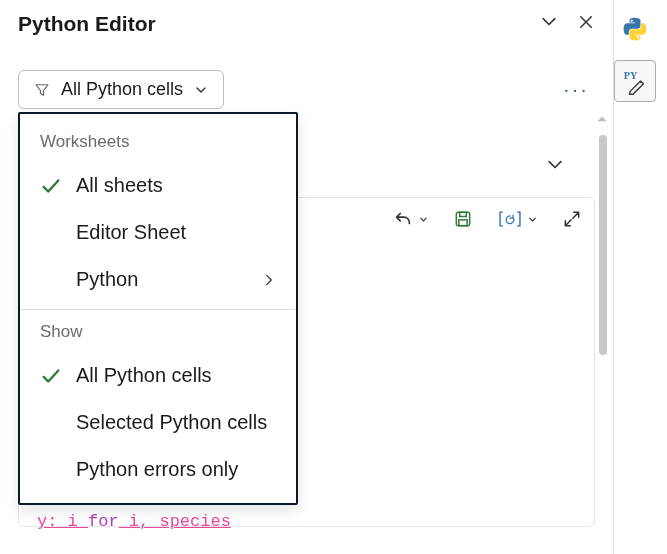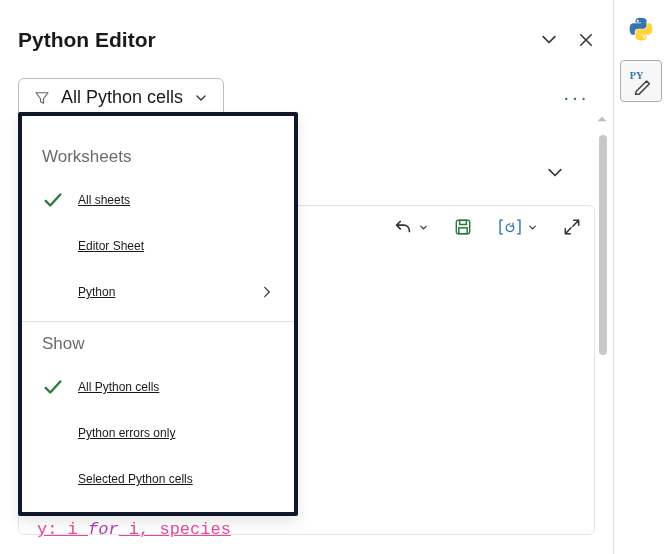--- a/index.html
+++ b/index.html
@@ -17,21 +17,20 @@
   .right-rail {
     position: absolute;
     right: 0;
     top: 0;
     bottom: 0;
     width: 54px;
     background: #ffffff;
     border-left: 1px solid #e0e0e0;
     display: flex;
     flex-direction: column;
-    align-items: center;
     padding-top: 8px;
     gap: 10px;
   }
   .rail-btn {
     width: 42px;
     height: 42px;
     display:flex;
     align-items:center;
     justify-content:center;
     border-radius: 4px;
@@ -43,24 +42,23 @@
 
   
   .panel {
     position: absolute;
     left: 0; top: 0; right: 54px; bottom: 0;
     padding: 12px 18px 0 18px;
     background: #fff;
   }
   .header {
     display:flex;
-    align-items:center;
+    align-items:flex-start;
     justify-content:space-between;
     height: 40px;
-    margin-top: 8px;
   }
   .title {
     font-size: 21px;
     font-weight: 600;
   }
   .header-actions { display:flex; gap:18px; align-items:center; }
 
   
   .filter-row {
     display:flex;
@@ -112,21 +110,21 @@
     font-family: Consolas, "Courier New", monospace;
     font-size: 17px;
     line-height: 1.65;
     white-space: pre;
     overflow: hidden;
     color:#1a1a1a;
   }
 
   
   .kw-green { color:#1b8a3b; }
-  .kw-purple { color:#b33bb3;font-style:italic; }
+  .kw-purple { color:#b33bb3; }
   .str { color:#b02424; }
   .comment { color:#2a8f2a; }
   .ident { color:#ec4899;text-decoration:underline; }
   .scroll-thumb {
     position:absolute;
     right: 6px;
     top: 135px;
     width: 8px;
     height: 220px;
     background: #c8c8c8;
@@ -138,42 +136,41 @@
     top: 112px;
   }
 
   
   .dropdown {
     position: absolute;
     left: 18px;
     top: 112px;
     width: 280px;
     background: #fff;
-    border: 4px solid #0f172a;
+    border: 2px solid #0f172a;
     border-radius: 2px;
     box-shadow: 0 6px 14px rgba(0,0,0,0.1);
-    padding: 25px 0 10px 0;
+    padding: 12px 0 10px 0;
     z-index: 10;
     max-height: 430px;
     overflow-y: auto;
   }
   .dd-section-label {
     color: #6b6b6b;
     font-size: 17px;
     padding: 6px 20px 10px 20px;
   }
   .dd-item {
     display:flex;
     align-items:center;
     justify-content:space-between;
     padding: 12px 20px 12px 20px;
-    font-size: 12px;
+    font-size: 20px;
     color:#1a1a1a;
     cursor:pointer;
-    text-decoration:underline;
   }
   .dd-item .left { display:flex; align-items:center; gap:14px; }
   .dd-check { width:22px; height:22px; flex-shrink:0; display:flex; align-items:center; justify-content:center;}
   .dd-divider { height:1px; background:#e0e0e0; margin: 6px 0; }
 
   .dropdown::-webkit-scrollbar { width:10px; }
   .dropdown::-webkit-scrollbar-thumb { background:#c8c8c8; border-radius:5px; }
 
   svg { display:block; }
 </style>
@@ -331,25 +328,25 @@
               <path d="M4 13l5 5L20 6" fill="none" stroke="#2d7a3a" stroke-width="2.6" stroke-linecap="round" stroke-linejoin="round"></path>
             </svg>
         </span>
         <span>All Python cells</span>
       </div>
     </div>
 
     <div class="dd-item">
       <div class="left">
         <span class="dd-check"></span>
+        <span>Selected Python cells</span>
+      </div>
+    </div>
+
+    <div class="dd-item">
+      <div class="left">
+        <span class="dd-check"></span>
         <span>Python errors only</span>
       </div>
     </div>
-
-    <div class="dd-item">
-      <div class="left">
-        <span class="dd-check"></span>
-        <span>Selected Python cells</span>
-      </div>
-    </div>
   </div>
 
 </div>
 
 </body></html>

